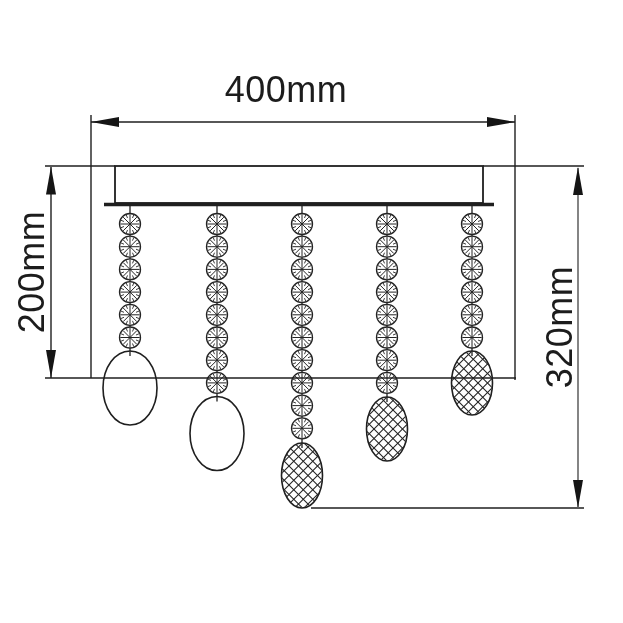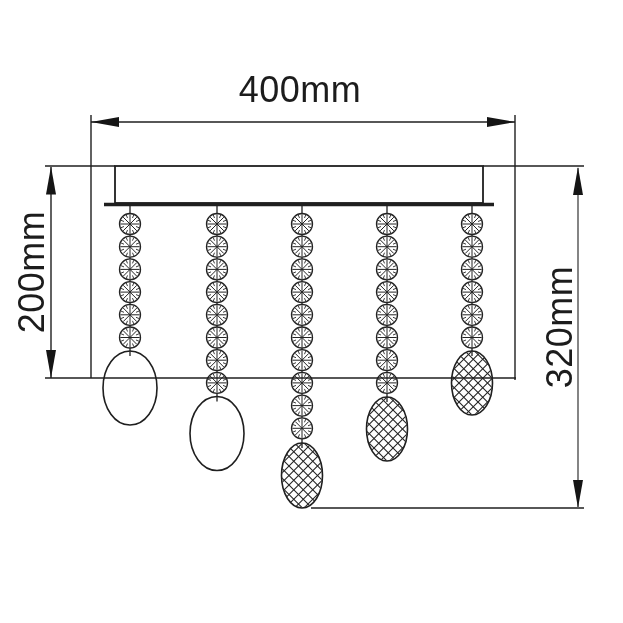--- a/index.html
+++ b/index.html
@@ -887,18 +887,18 @@
         <line x1="578" y1="168" x2="578" y2="508" stroke="#666666" stroke-width="1.6"></line>
       </g>
       <polygon points="91,122 119,117 119,127" fill="#151515"></polygon>
       <polygon points="515,122 487,117 487,127" fill="#151515"></polygon>
       <polygon points="51,166.5 46,194.5 56,194.5" fill="#151515"></polygon>
       <polygon points="51,378 46,350 56,350" fill="#151515"></polygon>
       <polygon points="578,167 573,195 583,195" fill="#151515"></polygon>
       <polygon points="578,508 573,480 583,480" fill="#151515"></polygon>
     </svg>
 
-  <div class="dim-label horizontal" style="left:88px;top:72px;width:424px;">400mm</div>
+  <div class="dim-label horizontal" style="left:74px;top:72px;width:424px;">400mm</div>
 
   <div class="dim-label rotated" style="left:32px;top:272px;">200mm</div>
 
   <div class="dim-label rotated" style="left:560px;top:327px;">320mm</div>
 </div>
 
 </body></html>

